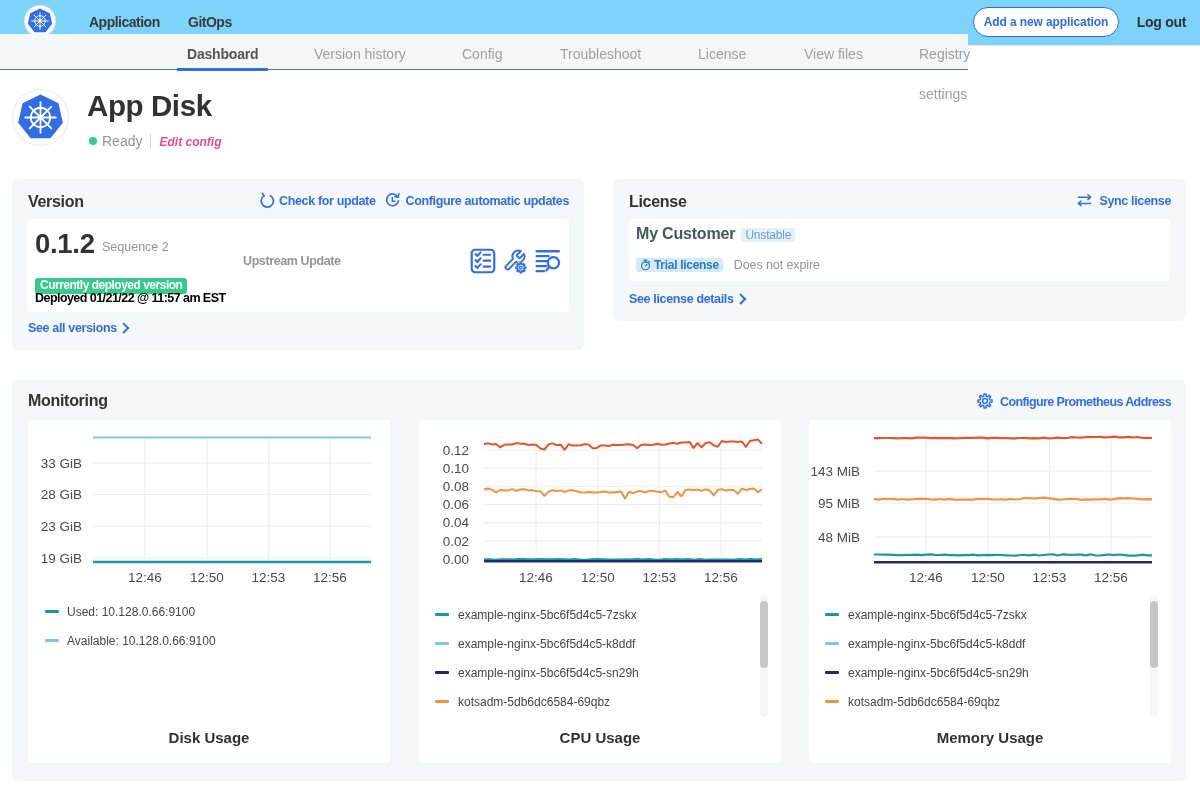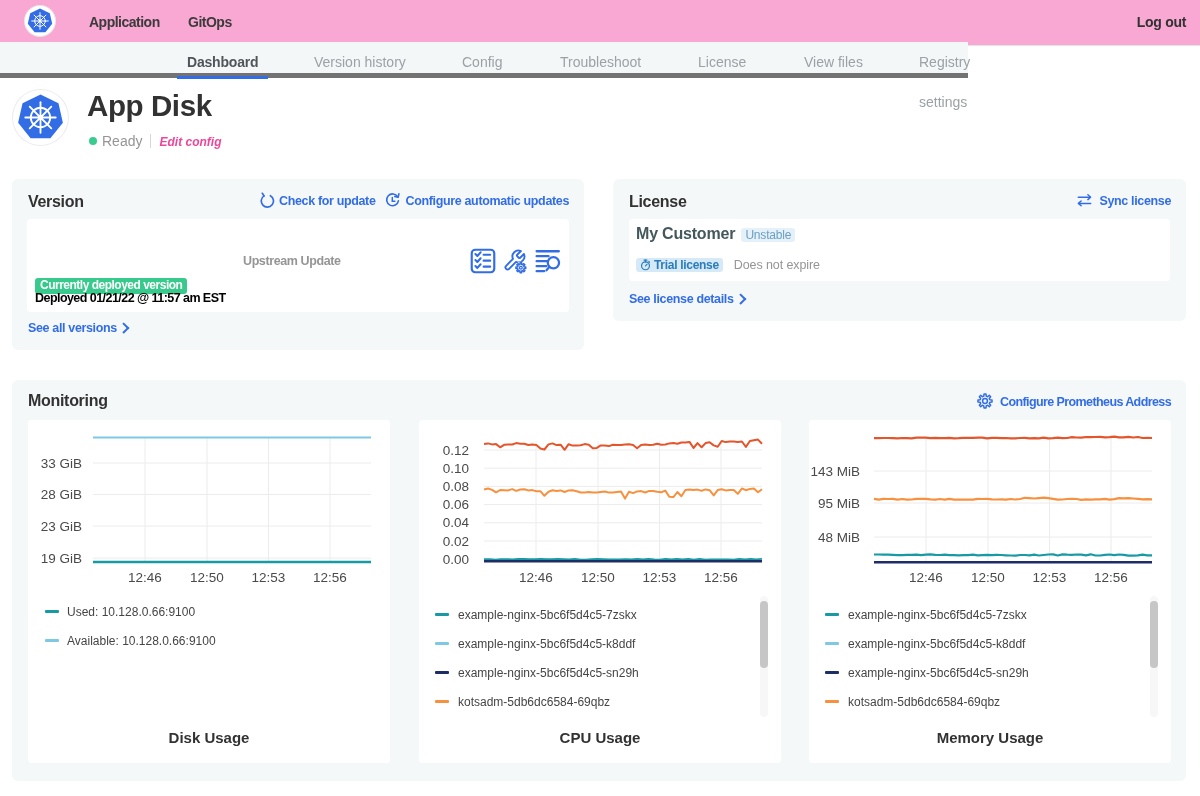--- a/index.html
+++ b/index.html
@@ -1,28 +1,28 @@
 <!DOCTYPE html>
 <html><head>
 <meta charset="utf-8">
 <style>
 * { margin:0; padding:0; box-sizing:border-box; }
 html,body { width:1200px; height:796px; background:#fff; font-family:"Liberation Sans",sans-serif; overflow:hidden; }
 body { position:relative; }
 
 
-.topnav { position:absolute; left:0; top:0; width:1200px; height:46px; background:#f9a8d4; border-bottom:1px solid #e5e5e5; }
+.topnav { position:absolute; left:0; top:0; width:1200px; height:46px; background:#7dd3fc; border-bottom:1px solid #e5e5e5; }
 .k8slogo-sm { position:absolute; left:25px; top:6px; width:30px; height:30px; border-radius:50%; background:#fff; box-shadow:0 0 0 1px #e8e8e8; }
 .navtab { position:absolute; top:0; height:46px; line-height:44px; font-size:14px; font-weight:700; color:#3b3b3b; letter-spacing:-0.5px; }
 .navtab.active:after { content:""; position:absolute; left:-14.5px; right:-14.5px; bottom:0; height:3px; background:#326de6; }
 .addapp-btn { position:absolute; left:973px; top:7px; width:146px; height:30px; border:1px solid #326de6; border-radius:15px; color:#326de6; font-size:12px; font-weight:700; letter-spacing:-0.1px; text-align:center; line-height:28px; background:#fff; }
 .logout { position:absolute; right:14px; top:0; height:46px; line-height:44px; font-size:14px; font-weight:700; color:#323232; letter-spacing:-0.3px; }
 
 
-.subnav { position:absolute; left:0; top:42px; width:968px; height:36px; background:#f4f7f8; border-bottom:5px solid #737373; }
+.subnav { position:absolute; left:0; top:34px; width:968px; height:36px; background:#f4f7f8; border-bottom:1px solid #737373; }
 .subtab { position:absolute; top:0; height:36px; line-height:40px; font-size:14px; font-weight:400; color:#9ba1a5; }
 .subtab.active { color:#50555a; font-weight:700; }
 .subtab.active:after { content:""; position:absolute; left:-10px; right:-10px; bottom:-1px; height:3px; background:#326de6; }
 
 
 .applogo { position:absolute; left:13px; top:90px; width:55px; height:55px; border-radius:50%; background:#fff; box-shadow:0 0 0 1px #ececec; }
 .appname { position:absolute; left:87px; top:91px; font-size:29.5px; font-weight:700; color:#323232; letter-spacing:-0.4px; line-height:30px; }
 .statusrow { position:absolute; left:89px; top:133px; height:16px; line-height:16px; font-size:14px; color:#959595; }
 .dot { display:inline-block; width:8px; height:8px; border-radius:50%; background:#38cc8e; margin-right:5px; vertical-align:1px; }
 .sep { display:inline-block; width:1px; height:14px; background:#d7d7d7; margin:0 8px; vertical-align:-2px; }
@@ -65,20 +65,21 @@
           <line x1="15" y1="15" x2="9.1" y2="20.9"></line>
           <line x1="15" y1="15" x2="6.7" y2="15.0"></line>
           <line x1="15" y1="15" x2="9.1" y2="9.1"></line>
           <line x1="15" y1="15" x2="15.0" y2="6.7"></line>
           <line x1="15" y1="15" x2="20.9" y2="9.1"></line>
         </g>
         <circle cx="15" cy="15" r="1.4" fill="#fff"></circle>
       </svg></div>
   <div class="navtab active" style="left:89px;">Application</div>
   <div class="navtab" style="left:188px;">GitOps</div>
+  <div class="addapp-btn">Add a new application</div>
   <div class="logout">Log out</div>
 </div>
 
 <div class="subnav">
   <div class="subtab active" style="left:187px; letter-spacing:-0.2px;">Dashboard</div>
   <div class="subtab" style="left:314px;">Version history</div>
   <div class="subtab" style="left:462px;">Config</div>
   <div class="subtab" style="left:560px;">Troubleshoot</div>
   <div class="subtab" style="left:698px;">License</div>
   <div class="subtab" style="left:804px;">View files</div>
@@ -109,20 +110,21 @@
     <span class="bluelink" style="margin-right:8px;"><svg width="16" height="16" viewBox="0 0 16 16" style="vertical-align:-3px; margin-right:4px;">
           <path d="M5.0 3.9 A6.1 6.1 0 1 0 11.4 3.7" fill="none" stroke="#326de6" stroke-width="1.7" stroke-linecap="round"></path>
           <path d="M5.0 3.9 L3.3 1.3" fill="none" stroke="#326de6" stroke-width="1.7" stroke-linecap="round"></path>
         </svg>Check for update</span><span class="bluelink"><svg width="17" height="17" viewBox="0 0 17 17" style="vertical-align:-4px; margin-right:5px;">
           <path d="M13.7 4.9 A5.9 5.9 0 1 0 14.4 8.8" fill="none" stroke="#326de6" stroke-width="1.6" stroke-linecap="round"></path>
           <path d="M14.9 1.9 L14.1 5.3 L10.8 4.5" fill="none" stroke="#326de6" stroke-width="1.6" stroke-linecap="round" stroke-linejoin="round"></path>
           <path d="M8.3 5.5 V9.3 H10.9" fill="none" stroke="#326de6" stroke-width="1.5" stroke-linecap="round"></path>
         </svg>Configure automatic updates</span>
   </div>
   <div class="whitebox" style="left:15px; top:40px; width:542px; height:93px;">
+    <div style="position:absolute; left:8px; top:11px; font-size:27.5px; line-height:28px; font-weight:700; color:#323232; letter-spacing:-0.3px;">0.1.2 <span style="font-size:12.5px; font-weight:400; color:#959595; margin-left:0; letter-spacing:0; vertical-align:2.5px;">Sequence 2</span></div>
     <div style="position:absolute; left:8px; top:56px;"><span class="greenbadge">Currently deployed version</span></div>
     <div style="position:absolute; left:8px; top:71.5px; font-size:12.5px; font-weight:700; color:#000000; letter-spacing:-0.55px;">Deployed 01/21/22 @ 11:57 am EST</div>
     <div style="position:absolute; left:216px; top:35px; font-size:12.5px; font-weight:700; color:#959595; letter-spacing:-0.4px;">Upstream Update</div>
     <div style="position:absolute; right:7px; top:29px;">
         <div style="white-space:nowrap;"><svg width="26" height="26" viewBox="0 0 24 24" style="margin-right:6px; vertical-align:middle;">
             <rect x="1.6" y="1.6" width="20.8" height="20.8" rx="3.2" fill="none" stroke="#326de6" stroke-width="2"></rect>
             <path d="M5 5.6 l1.8 1.8 l3-3.4" fill="none" stroke="#326de6" stroke-width="1.9" stroke-linecap="round" stroke-linejoin="round"></path>
             <line x1="12.6" y1="6.2" x2="18.6" y2="6.2" stroke="#326de6" stroke-width="2" stroke-linecap="round"></line>
             <path d="M5 11.1 l1.8 1.8 l3-3.4" fill="none" stroke="#326de6" stroke-width="1.9" stroke-linecap="round" stroke-linejoin="round"></path>
             <line x1="12.6" y1="11.7" x2="18.6" y2="11.7" stroke="#326de6" stroke-width="2" stroke-linecap="round"></line>

